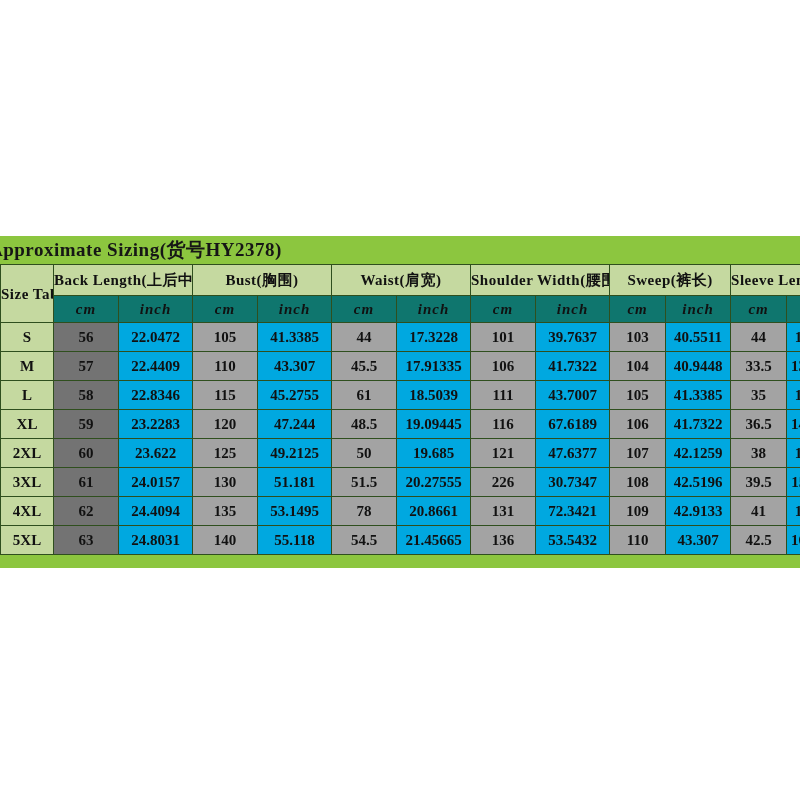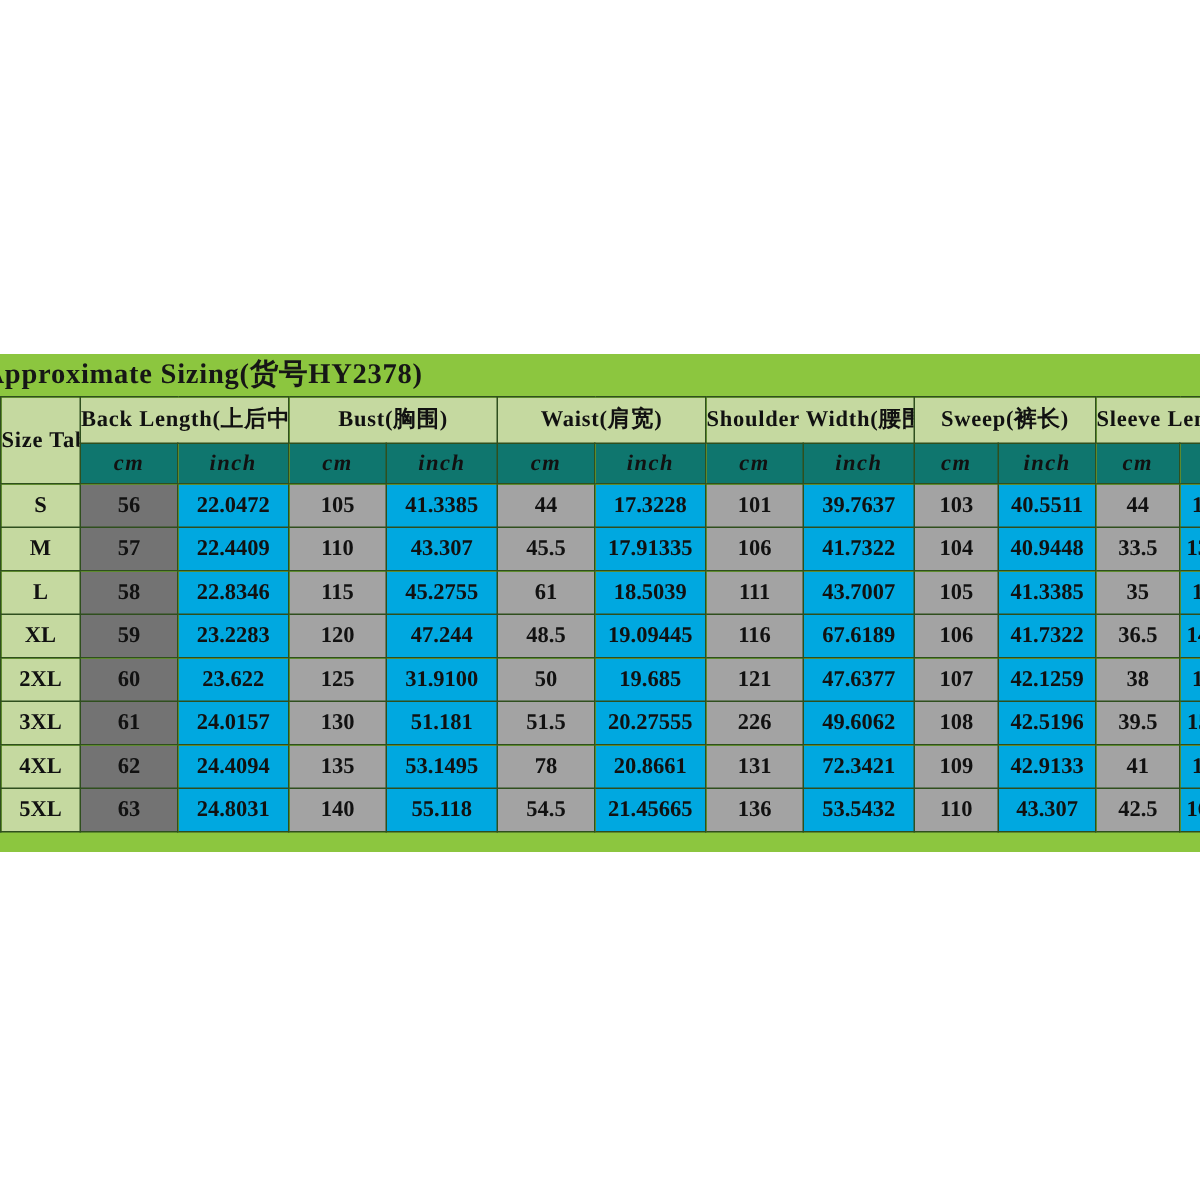--- a/index.html
+++ b/index.html
@@ -233,40 +233,40 @@
           <td class="c-cm">106</td>
           <td class="c-inch">41.7322</td>
           <td class="c-cm">36.5</td>
           <td class="c-inch">14.37005</td>
         </tr>
         <tr>
           <td class="c-size">2XL</td>
           <td class="c-cm c-cm-dark">60</td>
           <td class="c-inch">23.622</td>
           <td class="c-cm">125</td>
-          <td class="c-inch">31.9100</td>
+          <td class="c-inch">49.2125</td>
           <td class="c-cm">50</td>
           <td class="c-inch">19.685</td>
           <td class="c-cm">121</td>
           <td class="c-inch">47.6377</td>
           <td class="c-cm">107</td>
           <td class="c-inch">42.1259</td>
           <td class="c-cm">38</td>
           <td class="c-inch">14.9606</td>
         </tr>
         <tr>
           <td class="c-size">3XL</td>
           <td class="c-cm c-cm-dark">61</td>
           <td class="c-inch">24.0157</td>
           <td class="c-cm">130</td>
           <td class="c-inch">51.181</td>
           <td class="c-cm">51.5</td>
           <td class="c-inch">20.27555</td>
           <td class="c-cm">226</td>
-          <td class="c-inch">49.6062</td>
+          <td class="c-inch">30.7347</td>
           <td class="c-cm">108</td>
           <td class="c-inch">42.5196</td>
           <td class="c-cm">39.5</td>
           <td class="c-inch">15.55115</td>
         </tr>
         <tr>
           <td class="c-size">4XL</td>
           <td class="c-cm c-cm-dark">62</td>
           <td class="c-inch">24.4094</td>
           <td class="c-cm">135</td>

